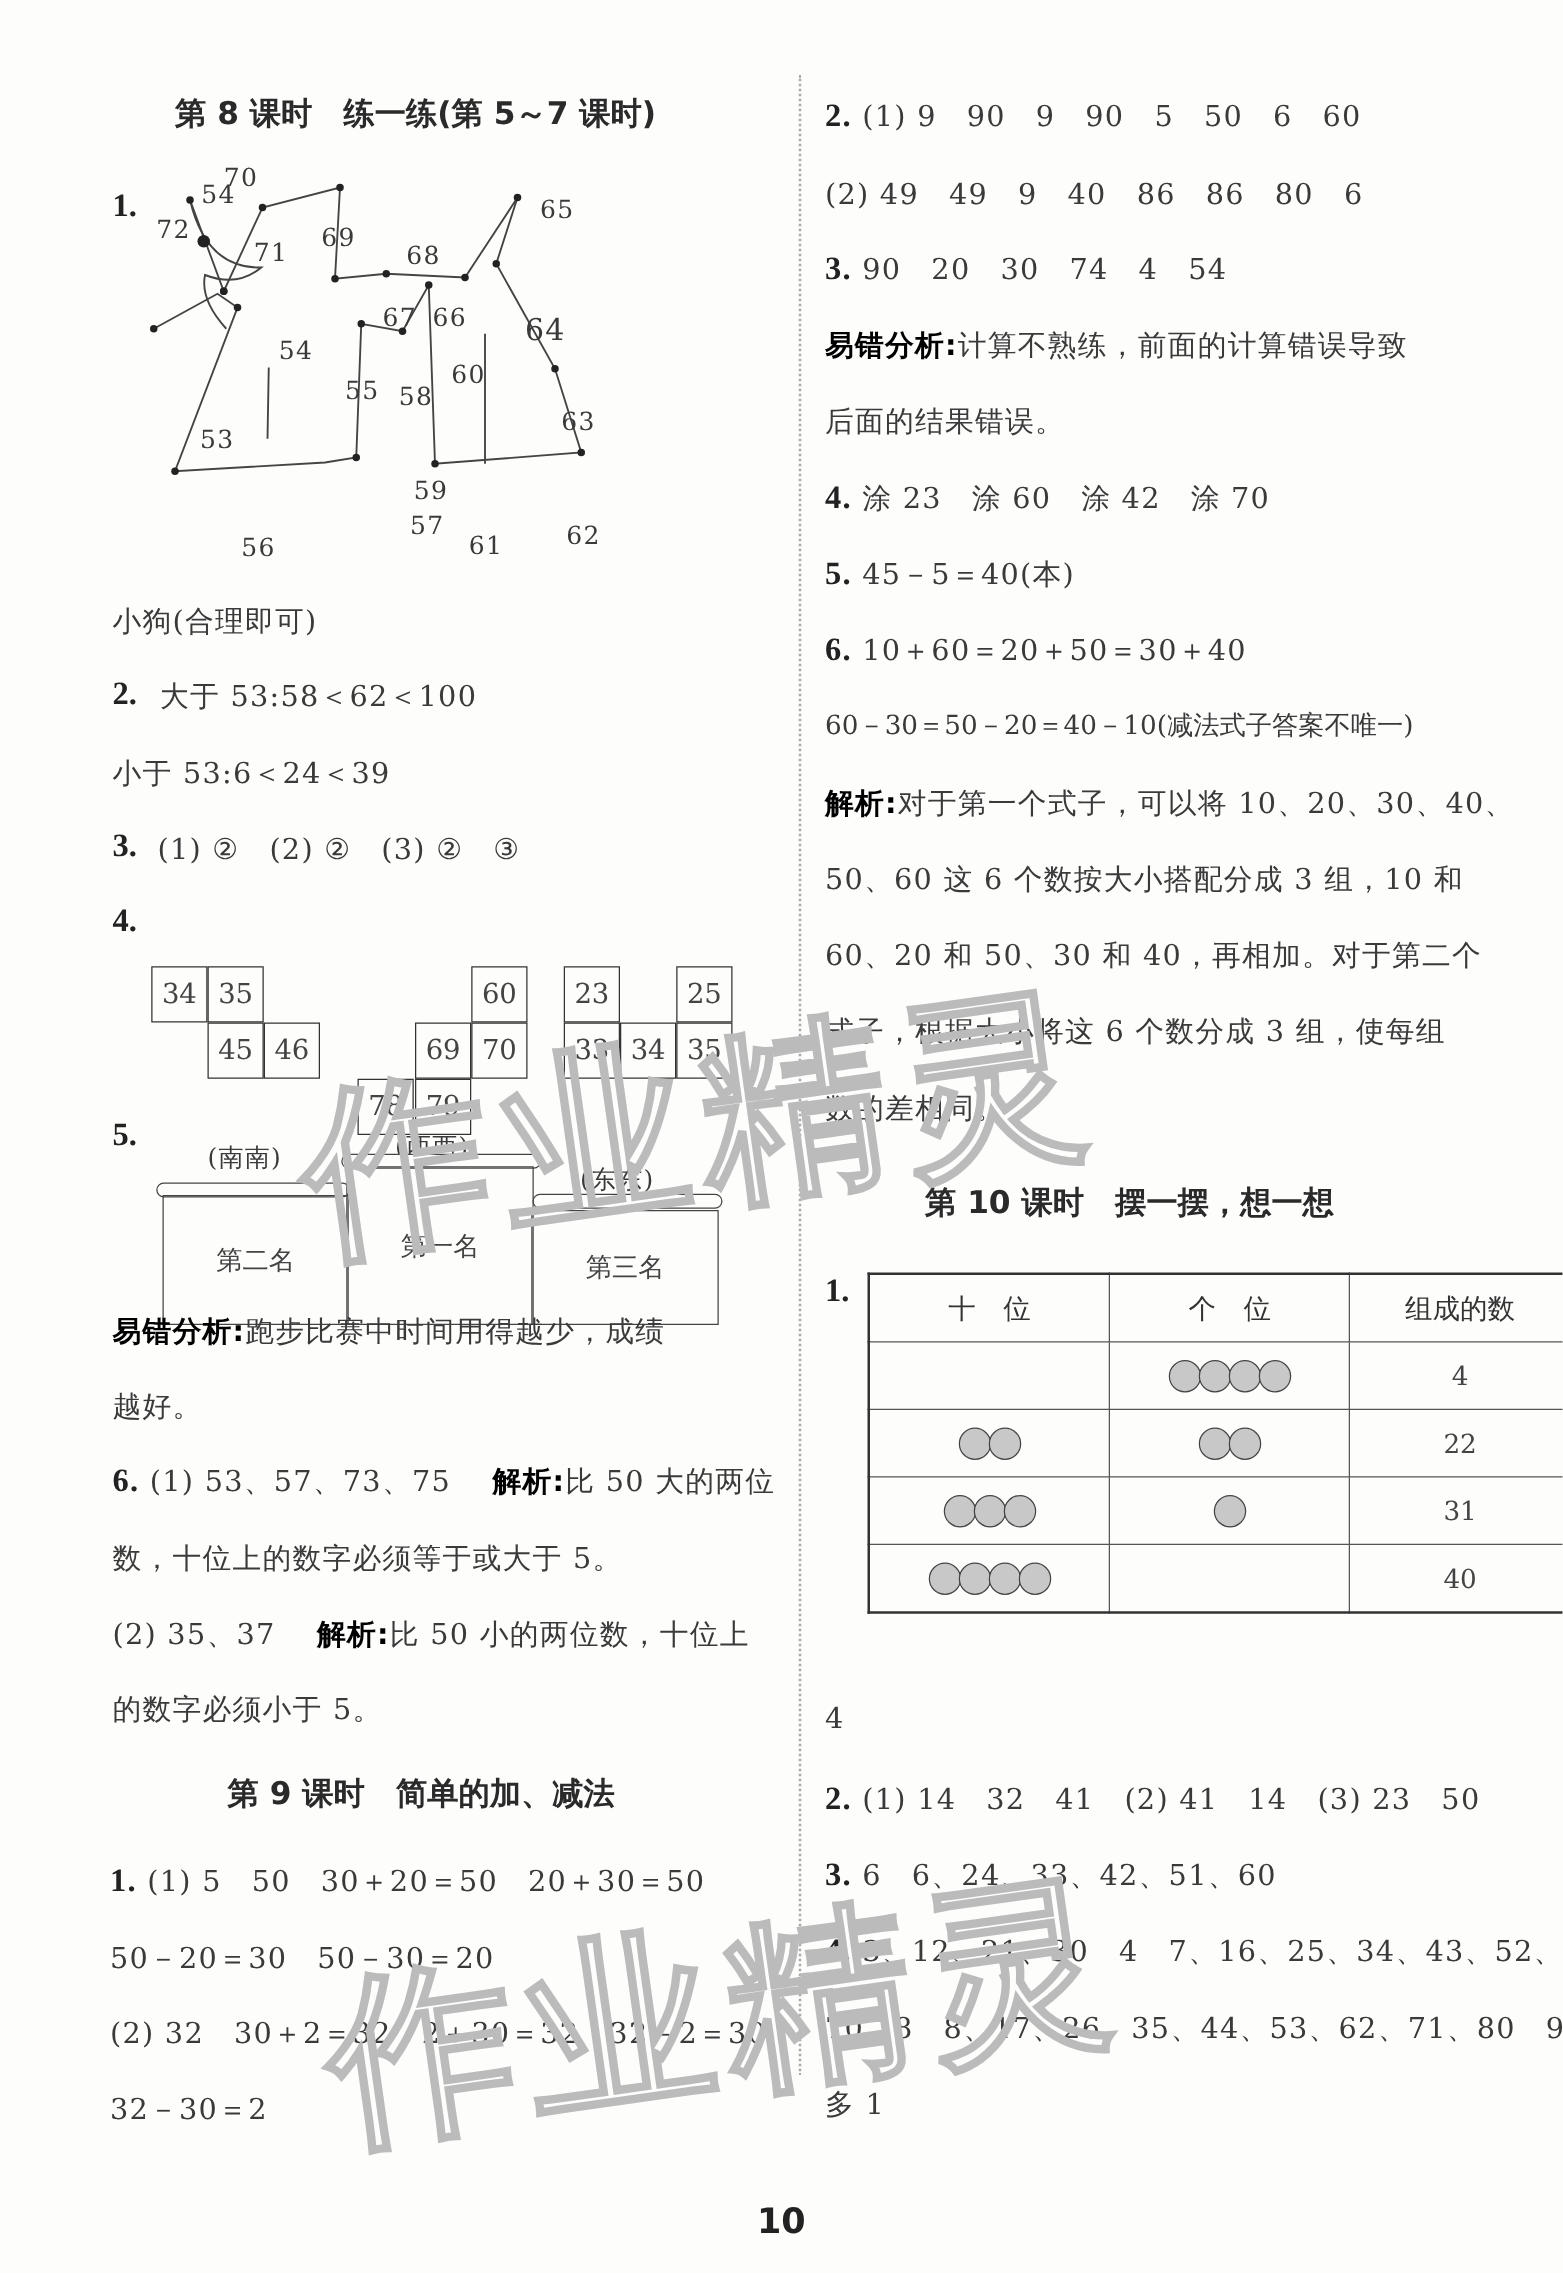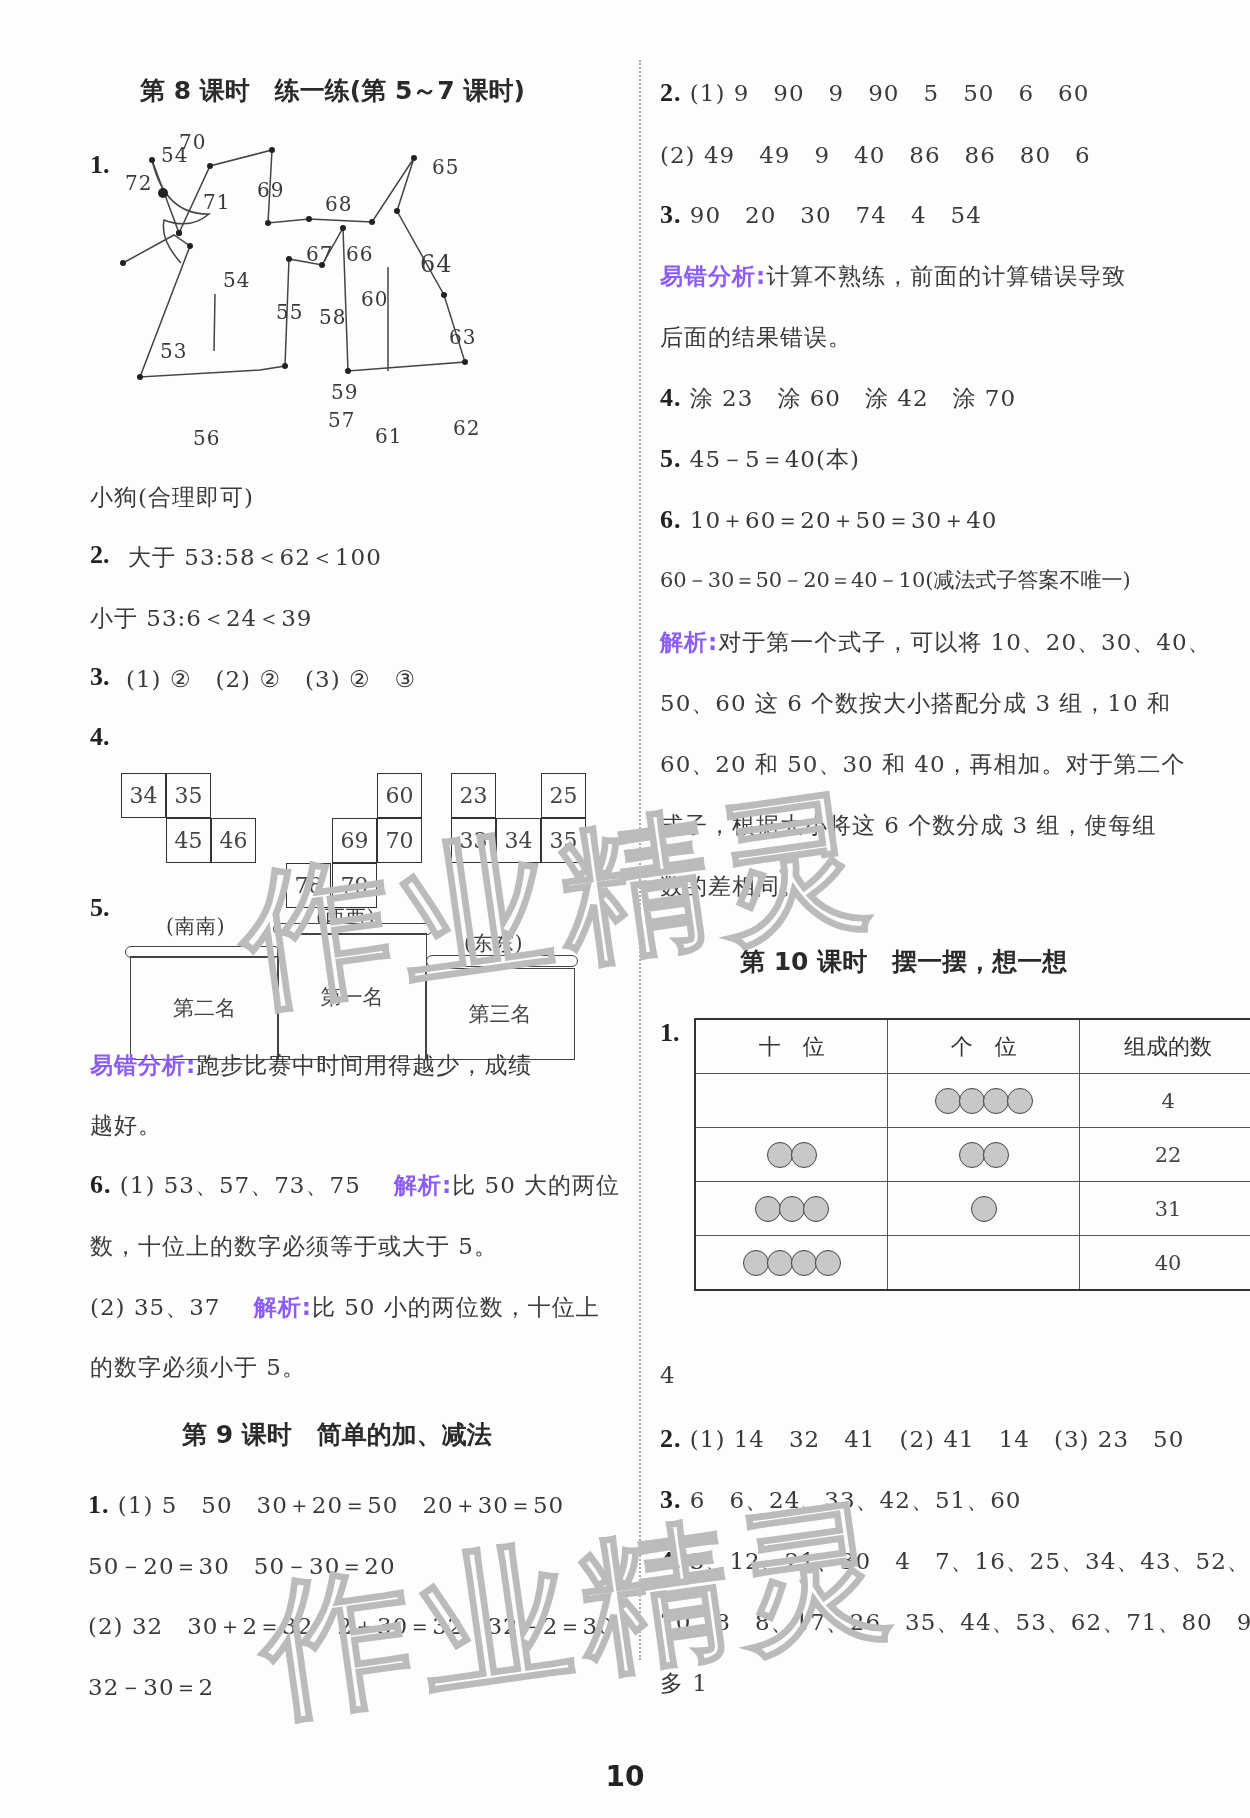--- a/index.html
+++ b/index.html
@@ -4,21 +4,21 @@
 <style>
   html, body { margin: 0; padding: 0; }
   body {
     width: 1250px; height: 1818px; position: relative; overflow: hidden;
     background: #fdfdfc; color: #333;
     font-family: "DejaVu Serif", "Liberation Serif", serif;
   }
   .abs { position: absolute; }
   .txt { font-size: 23px; letter-spacing: 1px; white-space: nowrap; color: #3a3a3a; }
   .num { font-weight: bold; font-family: "Liberation Serif", serif; font-size: 26px; color: #222; }
-  .bold { font-weight: bold; font-family: "DejaVu Sans", sans-serif; color: #8b5cf6; text-align: center; }
+  .bold { font-weight: bold; font-family: "DejaVu Sans", sans-serif; color: #000000; text-align: center; }
   .heading { font-family: "DejaVu Sans", sans-serif; font-weight: bold; font-size: 25px; color: #2a2a2a; white-space: nowrap; }
   .divider { position: absolute; left: 639px; top: 60px; height: 1600px; border-left: 2px dotted #aaa; }
   .box { position: absolute; width: 45px; height: 45px; border: 1.5px solid #333; box-sizing: border-box;
          display: flex; align-items: center; justify-content: center; font-size: 22px; color: #444; background: transparent; margin-top: 48px; }
   table.pv { position: absolute; left: 694px; top: 1018px; width: 564px; border-collapse: collapse; border: 2px solid #333; }
   table.pv td, table.pv th { border: 1px solid #555; height: 51px; text-align: center; font-size: 21px; color: #444; font-weight: normal; }
   table.pv th { font-family: "DejaVu Sans", sans-serif; font-size: 22px; color: #333; }
   .dot { display: inline-block; width: 24px; height: 24px; border-radius: 50%; background: #c8c8c8; border: 1.5px solid #444; margin: 0 -1px; vertical-align: middle; }
   .podium { position: absolute; border: 1.5px solid #444; box-sizing: border-box; display:flex; align-items:center; justify-content:center; font-size: 21px; color:#444; }
   .bar { position: absolute; height: 12px; border: 1.5px solid #444; border-radius: 6px; box-sizing: border-box; background: #fdfdfc; }

